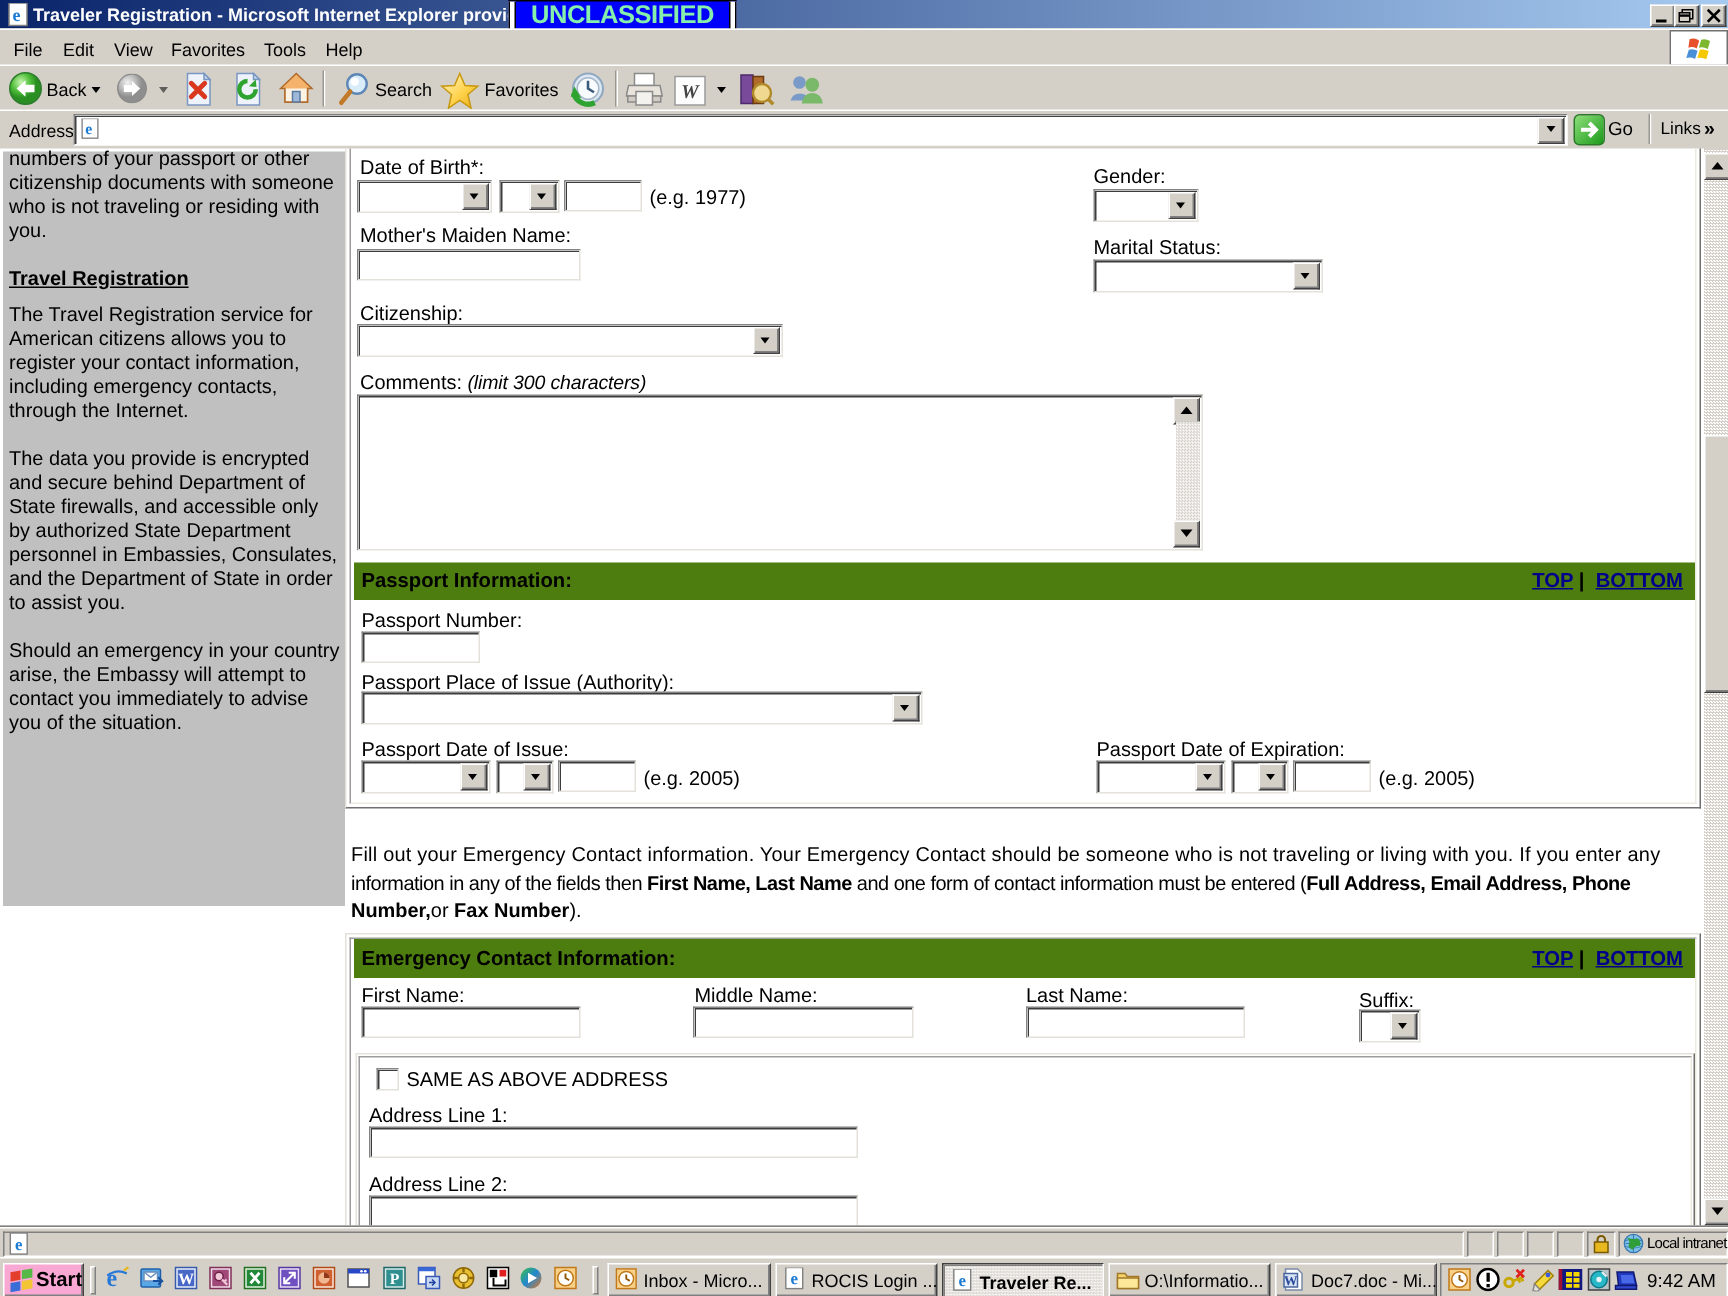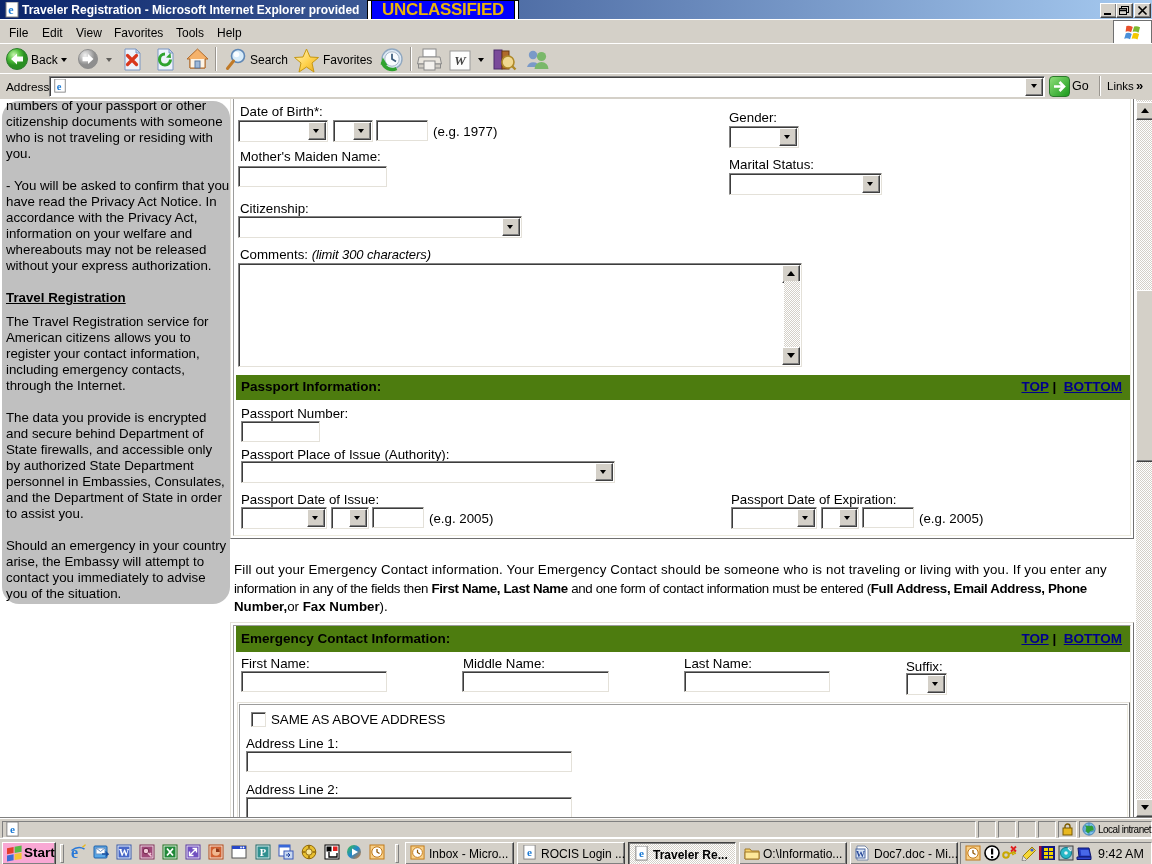--- a/index.html
+++ b/index.html
@@ -2,22 +2,22 @@
 <html><head>
 <meta charset="utf-8">
 <style>
 html,body{margin:0;padding:0;}
 #screen{position:relative;width:1152px;height:864px;overflow:hidden;background:#d4d0c8;
   font-family:"Liberation Sans",sans-serif;font-size:13.3px;color:#000;}
 .abs{position:absolute;}
 
 #titlebar{left:0;top:0;width:1152px;height:19px;background:linear-gradient(to right,#0a246a,#a6caf0);}
 #titletext{left:22px;top:3px;color:#fff;font-weight:bold;font-size:12px;white-space:nowrap;}
-#unclass{left:367px;top:0px;width:152px;height:19px;background:#0000fd;border:1px solid #000;border-left:none;border-right:none;
-  color:#eab308;font-weight:bold;font-size:17px;text-align:center;line-height:18px;letter-spacing:-0.3px;}
+#unclass{left:339px;top:0px;width:152px;height:19px;background:#0000fd;border:1px solid #000;border-left:none;border-right:none;
+  color:#86efac;font-weight:bold;font-size:17px;text-align:center;line-height:18px;letter-spacing:-0.3px;}
 #unclass:before{content:"";position:absolute;left:0;top:0;bottom:0;width:3px;background:#fff;border-right:1px solid #000;border-left:1px solid #000;}
 #unclass:after{content:"";position:absolute;right:0;top:0;bottom:0;width:3px;background:#fff;border-left:1px solid #000;border-right:1px solid #000;}
 #vertext{left:510px;top:3px;color:#fff;font-weight:bold;font-size:12.5px;margin-top:40px;}
 .winbtn{top:3px;width:15px;height:13px;background:#d4d0c8;border:1px solid;border-color:#fff #404040 #404040 #fff;
   box-shadow:inset -1px -1px 0 #808080;color:#000;text-align:center;}
 
 #menubar{left:0;top:19px;width:1152px;height:24px;background:#d4d0c8;border-top:1px solid #fff;}
 .menuitem{top:6px;font-size:12px;}
 
 
@@ -26,21 +26,21 @@
 .tsep{top:3px;width:1px;height:24px;background:#9a9690;border-right:1px solid #fff;}
 
 #addrbar{left:0;top:73px;width:1152px;height:26px;background:#d4d0c8;border-top:1px solid #fff;border-bottom:1px solid #404040;}
 #addrlabel{left:6px;top:6px;font-size:11.8px;}
 #addrinput{left:49px;top:2px;width:994px;height:19px;background:#fff;border:1px solid;border-color:#808080 #fff #fff #808080;box-shadow:inset 1px 1px 0 #404040;}
 #urltext{left:22px;top:4px;font-size:11.2px;white-space:nowrap;letter-spacing:-0.15px;}
 #addrdrop{right:1px;top:1px;width:16px;height:16px;background:#d4d0c8;border:1px solid;border-color:#fff #404040 #404040 #fff;box-shadow:inset -1px -1px 0 #808080;}
 .caret{width:0;height:0;border-left:3.5px solid transparent;border-right:3.5px solid transparent;border-top:4px solid #000;}
 
 #content{left:0;top:99px;width:1136px;height:718px;background:#fff;overflow:hidden;}
-#sidebar{left:2px;top:2px;width:228px;height:503px;background:#c0c0c0;font-size:13.3px;line-height:16px;border-radius:17px;}
+#sidebar{left:2px;top:2px;width:228px;height:503px;background:#c0c0c0;font-size:13.3px;line-height:16px;}
 #sidebar p{margin:0 0 16px 0;padding:0 0 0 4px;}
 .box{border:1px solid;border-color:#e4e1d9 #6f6f6f #6f6f6f #e4e1d9;}
 .cellb{position:absolute;left:2px;top:2px;right:2px;bottom:2px;border:1px solid;border-color:#9c9c9c #eceade #eceade #9c9c9c;}
 .band{background:#4d7c0f;}
 .bandtitle{font-weight:bold;font-size:13.5px;}
 .toplinks{font-weight:bold;font-size:13.5px;color:#000;}
 .toplinks a{color:#00008b;text-decoration:underline;}
 .lbl{white-space:nowrap;}
 .tb{background:#fff;border:1px solid;border-color:#848484 #e4e1d9 #e4e1d9 #848484;box-shadow:inset 1px 1px 0 #3c3c3c;}
 .sel{background:#fff;border:1px solid;border-color:#848484 #e4e1d9 #e4e1d9 #848484;box-shadow:inset 1px 1px 0 #3c3c3c;}
@@ -210,21 +210,20 @@
         </svg>
     </div>
     <div class="abs" style="left:1072px;top:5px;font-size:12.5px;">Go</div>
     <div class="abs" style="left:1099px;top:2px;width:1px;height:20px;background:#9a9690;border-right:1px solid #fff;"></div>
     <div class="abs" style="left:1107px;top:6px;font-size:11.5px;">Links</div>
     <div class="abs" style="left:1136px;top:4px;font-weight:bold;font-size:13px;">»</div>
   </div>
   <div class="abs" id="content">
     <div class="abs" id="sidebar">
       <p style="margin-top:-3px">numbers of your passport or other<br>citizenship documents with someone<br>who is not traveling or residing with<br>you.</p>
-      <p>- You will be asked to confirm that you<br>have read the Privacy Act Notice. In<br>accordance with the Privacy Act,<br>information on your welfare and<br>whereabouts may not be released<br>without your express authorization.</p>
       <p style="margin-bottom:8px"><b><u>Travel Registration</u></b></p>
       <p>The Travel Registration service for<br>American citizens allows you to<br>register your contact information,<br>including emergency contacts,<br>through the Internet.</p>
       <p>The data you provide is encrypted<br>and secure behind Department of<br>State firewalls, and accessible only<br>by authorized State Department<br>personnel in Embassies, Consulates,<br>and the Department of State in order<br>to assist you.</p>
       <p>Should an emergency in your country<br>arise, the Embassy will attempt to<br>contact you immediately to advise<br>you of the situation.</p>
     </div>
 
     <div class="abs box" style="left:230px;top:-10px;width:902px;height:448px;">
       <div class="cellb"></div>
     </div>
     <div class="abs lbl" style="left:240px;top:5px">Date of Birth*:</div>

